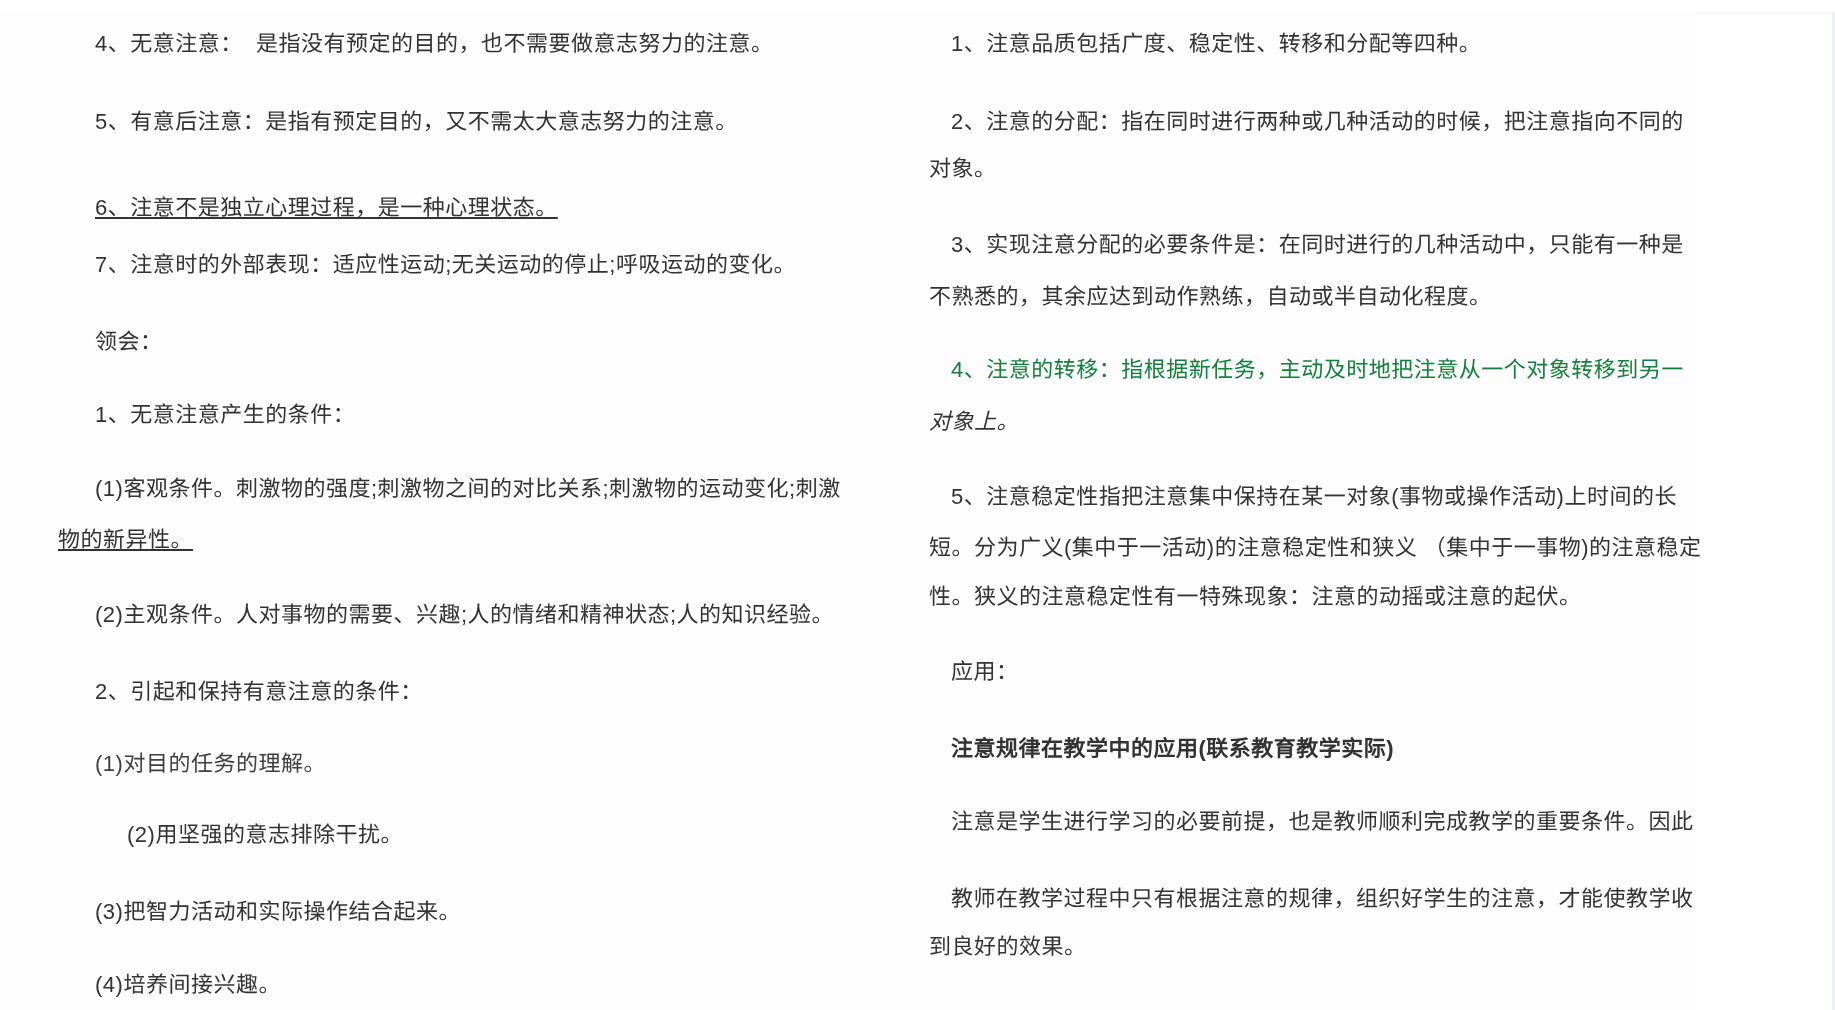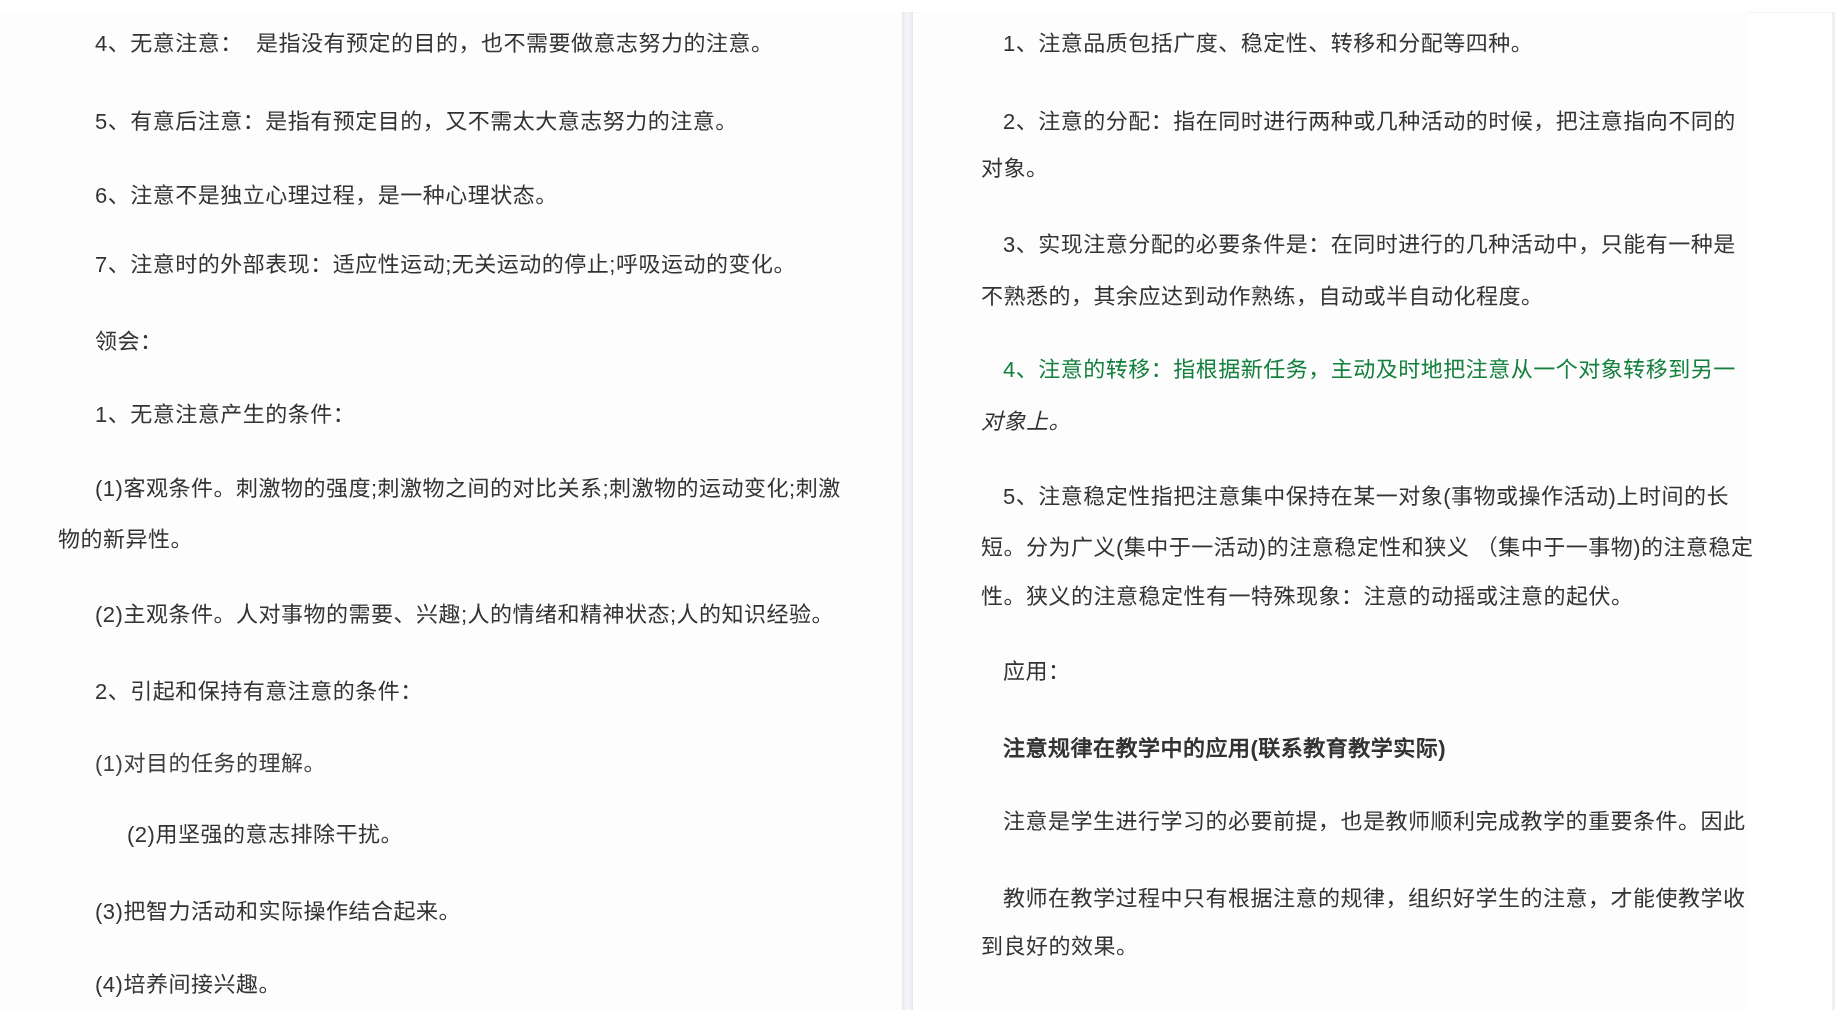--- a/index.html
+++ b/index.html
@@ -26,21 +26,21 @@
     background: #ffffff;
     border-bottom: 1px solid #f4f5f7;
   }
   .page {
     position: absolute;
     top: 12px;
     height: 998px;
     background: #fdfdfe;
   }
   .page-left  { left: 0;     width: 902px; }
-  .page-right { left: 918px; width: 830px; }
+  .page-right { left: 866px; width: 830px; }
   .gutter {
     position: absolute;
     left: 902px; top: 12px;
     width: 11px; height: 998px;
     background: linear-gradient(90deg, #e6e8ee 0%, #f3f4f7 35%, #f3f4f7 65%, #e6e8ee 100%);
   }
   .right-edge {
     position: absolute;
     right: 0; top: 12px;
     width: 3px; height: 998px;
@@ -57,26 +57,26 @@
 </style>
 </head>
 <body>
 
 <div class="viewer">
   <div class="top-gap"></div>
 
   <div class="page page-left">
       <div class="text-line" style="left: 95px; top: 20px; color: rgb(51, 51, 51);">4、无意注意：  是指没有预定的目的，也不需要做意志努力的注意。</div>
       <div class="text-line" style="left: 95px; top: 98px; color: rgb(51, 51, 51);">5、有意后注意：是指有预定目的，又不需太大意志努力的注意。</div>
-      <div class="text-line" style="left: 95px; top: 172px; color: rgb(51, 51, 51);">6、注意不是独立心理过程，是一种心理状态。</div>
+      <div class="text-line" style="left: 95px; top: 184px; color: rgb(51, 51, 51); text-decoration: underline;">6、注意不是独立心理过程，是一种心理状态。</div>
       <div class="text-line" style="left: 95px; top: 241px; color: rgb(51, 51, 51);">7、注意时的外部表现：适应性运动;无关运动的停止;呼吸运动的变化。</div>
       <div class="text-line" style="left: 95px; top: 318px; color: rgb(51, 51, 51);">领会：</div>
       <div class="text-line" style="left: 95px; top: 391px; color: rgb(51, 51, 51);">1、无意注意产生的条件：</div>
       <div class="text-line" style="left: 95px; top: 465px; color: rgb(51, 51, 51);">(1)客观条件。刺激物的强度;刺激物之间的对比关系;刺激物的运动变化;刺激</div>
-      <div class="text-line" style="left: 58px; top: 516px; color: rgb(51, 51, 51);">物的新异性。</div>
+      <div class="text-line" style="left: 58px; top: 516px; color: rgb(51, 51, 51); text-decoration: underline;">物的新异性。</div>
       <div class="text-line" style="left: 95px; top: 591px; color: rgb(51, 51, 51);">(2)主观条件。人对事物的需要、兴趣;人的情绪和精神状态;人的知识经验。</div>
       <div class="text-line" style="left: 95px; top: 668px; color: rgb(51, 51, 51);">2、引起和保持有意注意的条件：</div>
       <div class="text-line" style="left: 95px; top: 740px; color: #404040;">(1)对目的任务的理解。</div>
       <div class="text-line" style="left: 95px; top: 811px; color: rgb(51, 51, 51); margin-left: 32px;">(2)用坚强的意志排除干扰。</div>
       <div class="text-line" style="left: 95px; top: 888px; color: rgb(51, 51, 51);">(3)把智力活动和实际操作结合起来。</div>
       <div class="text-line" style="left: 95px; top: 961px; color: rgb(51, 51, 51);">(4)培养间接兴趣。</div>
     </div>
 
   <div class="gutter"></div>
 

